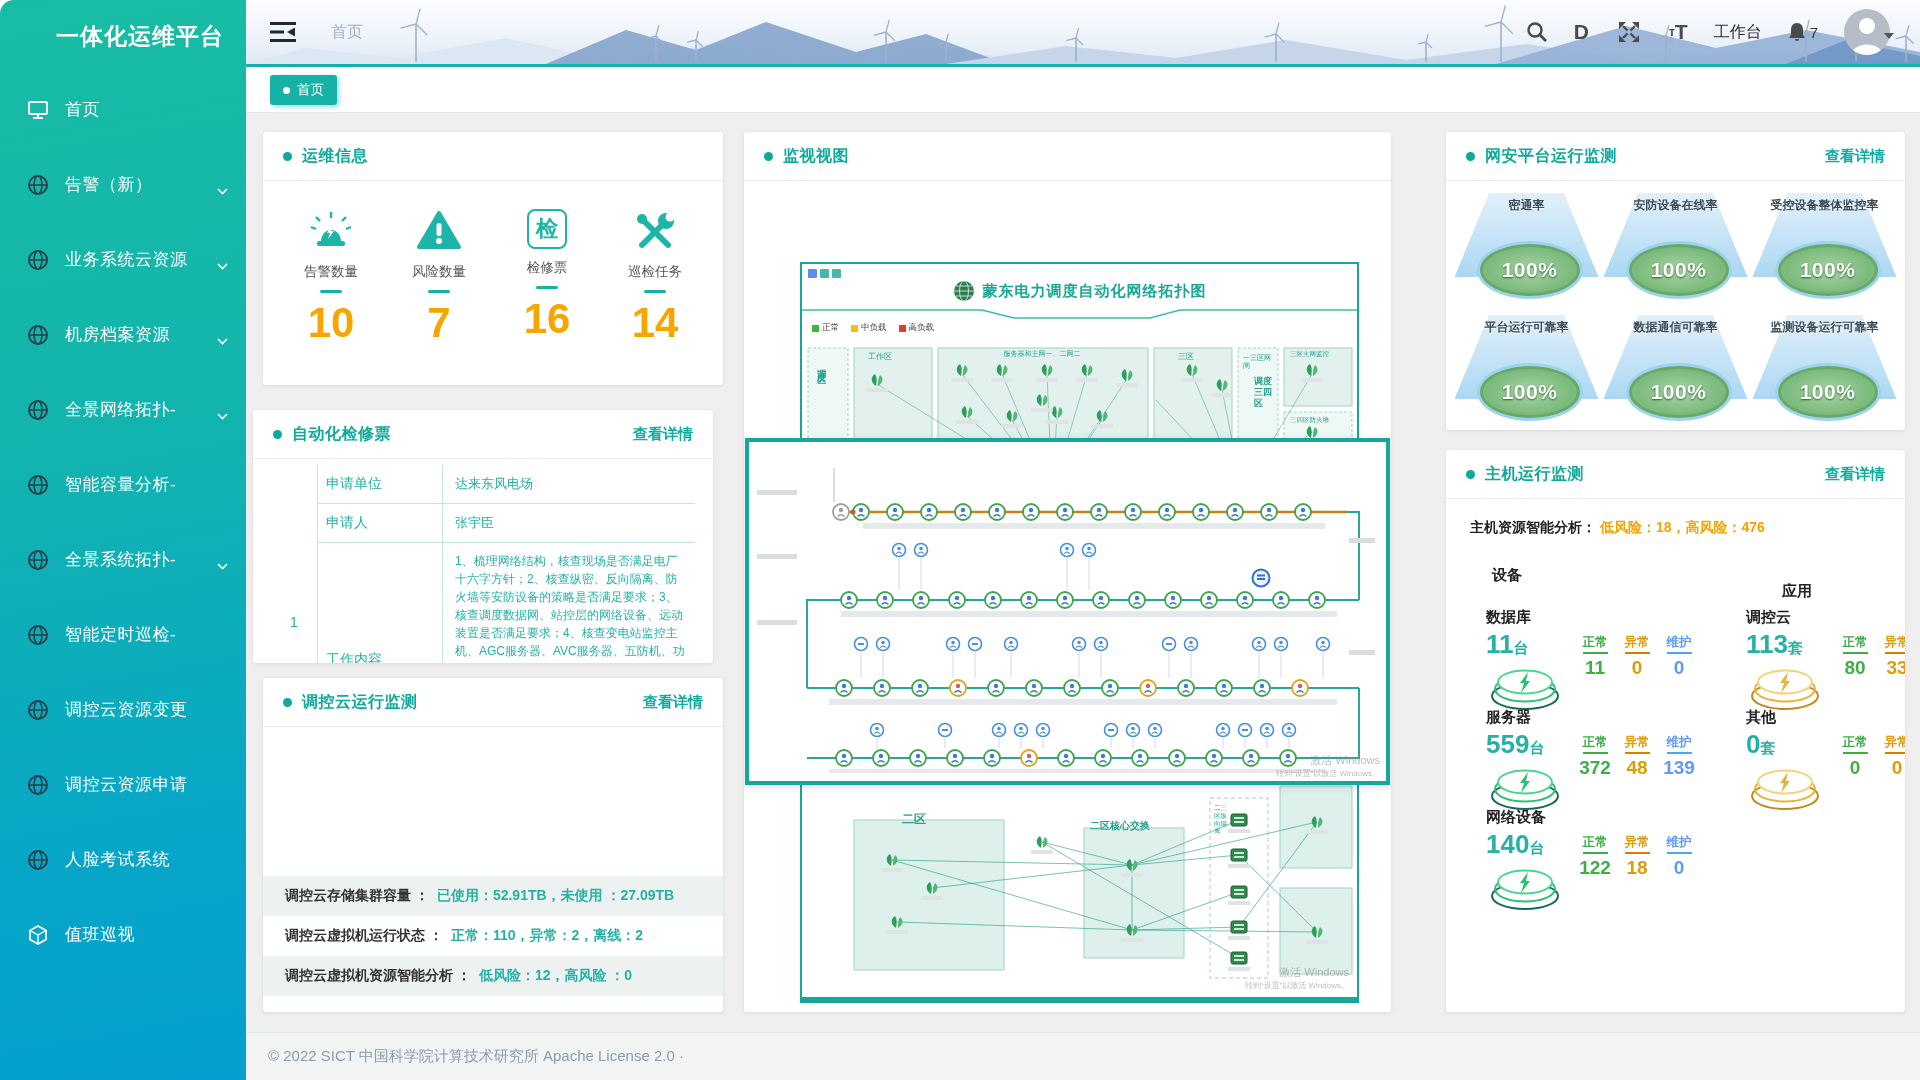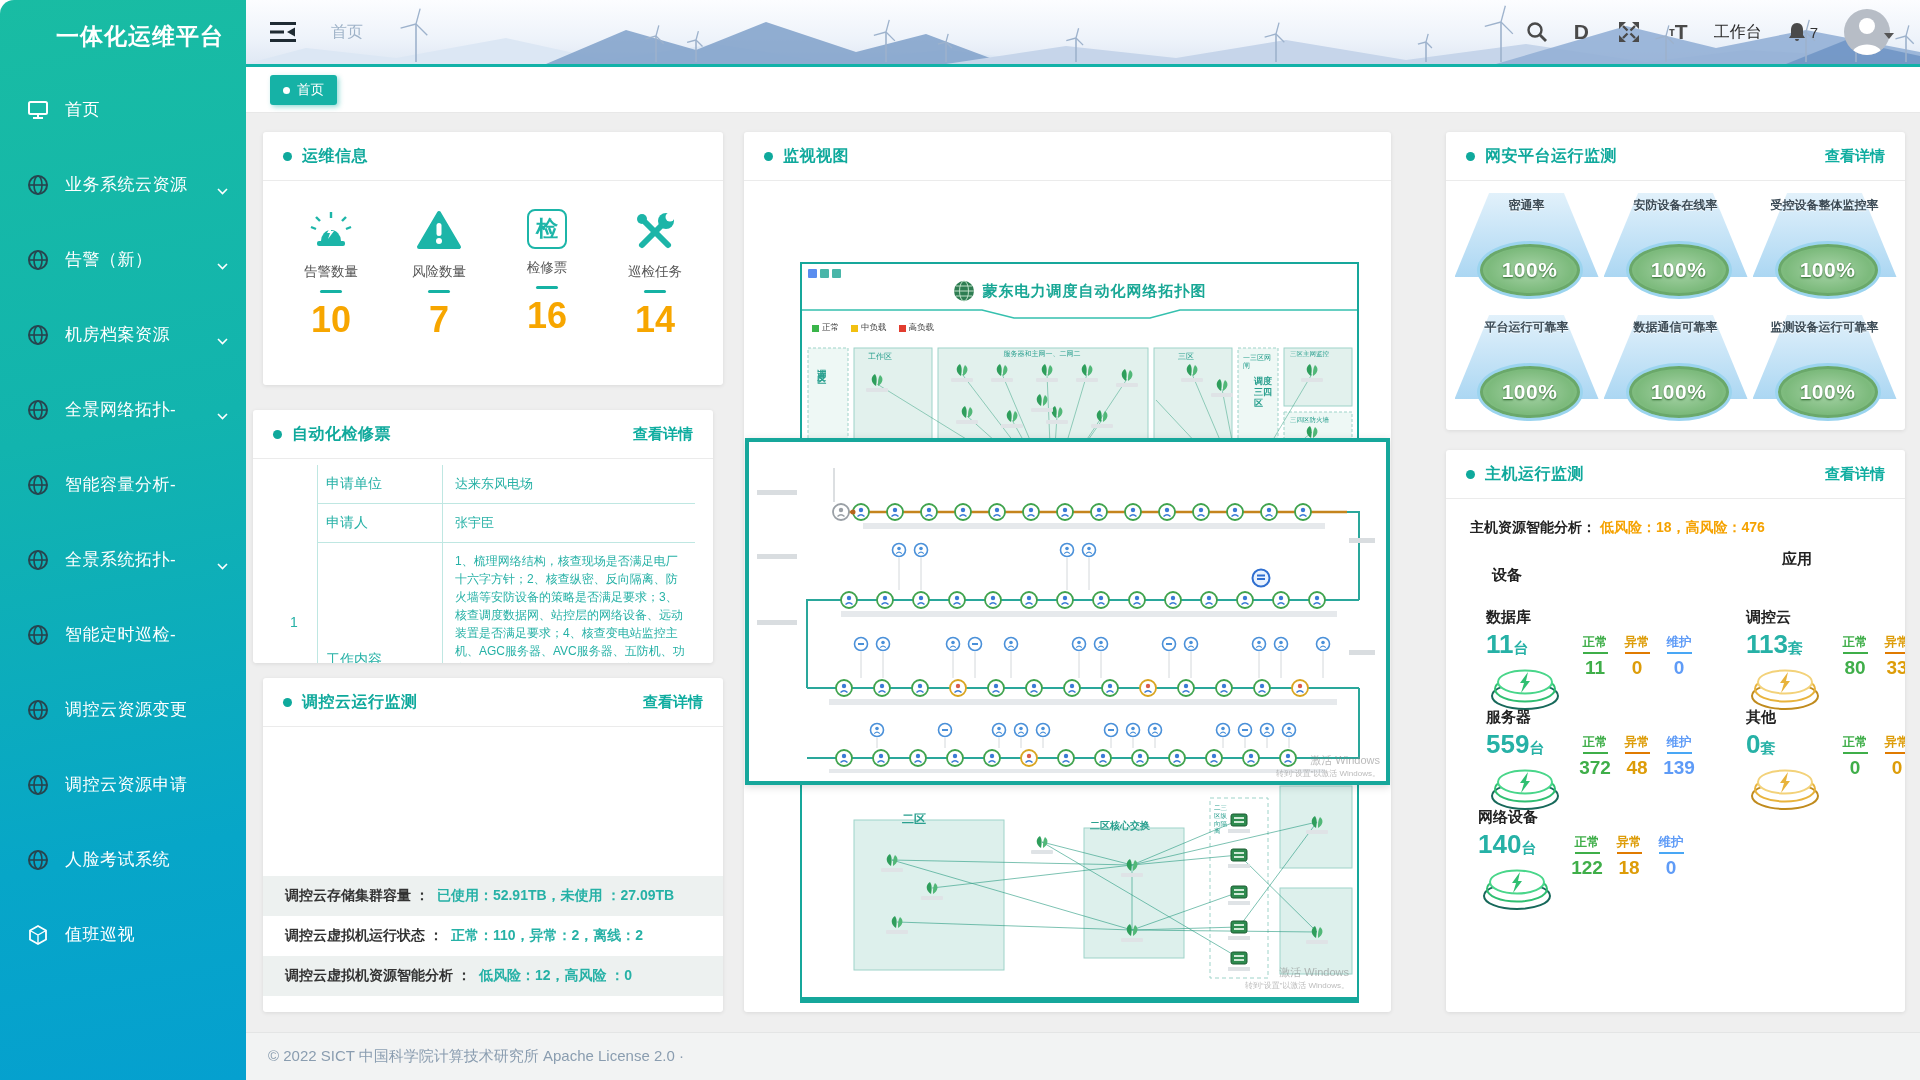--- a/index.html
+++ b/index.html
@@ -37,21 +37,21 @@
   .card{position:absolute;background:#fff;border-radius:3px;box-shadow:0 1px 4px rgba(0,0,0,.09);overflow:hidden;}
   .chead{height:48px;display:flex;align-items:center;padding:0 20px;border-bottom:1px solid #ebebeb;}
   .cdot{width:9px;height:9px;border-radius:50%;background:#0fa99c;margin-right:10px;flex:none;}
   .ctitle{color:#0fa99c;font-size:16px;font-weight:700;letter-spacing:.5px;}
   .detail{margin-left:auto;color:#0fada0;font-size:15px;font-weight:700;cursor:pointer;}
   
   .stats{display:flex;justify-content:space-around;padding:28px 14px 0 14px;}
   .stat{display:flex;flex-direction:column;align-items:center;width:100px;}
   .stat .slabel{margin-top:10px;color:#555;font-size:13.5px;}
   .stat .sdash{width:22px;height:3px;background:#15b2a4;border-radius:2px;margin:9px 0 6px;}
-  .stat .snum{color:#f7a600;font-size:36px;font-weight:700;text-align:right;}
+  .stat .snum{color:#f7a600;font-size:42px;font-weight:700;text-align:right;}
   
   .ttable{display:flex;margin:6px 18px 0 18px;font-size:13px;color:#26b1a6;}
   .tno{width:46px;display:flex;align-items:center;justify-content:center;border-right:1px solid #bfe7e2;font-size:14px;}
   .trows{flex:1;}
   .trow{display:flex;border-bottom:1px solid #bfe7e2;}
   .tlabel{width:108px;padding:10px 8px;font-size:14px;border-right:1px solid #bfe7e2;display:flex;align-items:center;}
   .tval{flex:1;padding:9px 6px 9px 12px;display:flex;align-items:center;}
   .tlong{font-size:12px;line-height:1.5;align-items:flex-start;}
   
   .gaugeblock{position:absolute;left:0;top:57px;width:100%;height:138px;background:#e8f3ee;display:flex;align-items:center;}
@@ -190,34 +190,34 @@
       <span class="nlabel">首页</span>
     </div>
     <div class="nav-item">
       <span class="nico">
           <svg width="22" height="22">
             <circle cx="11" cy="11" r="9" fill="none" stroke="#27444e" stroke-width="2"></circle>
             <ellipse cx="11" cy="11" rx="4" ry="9" fill="none" stroke="#27444e" stroke-width="1.6"></ellipse>
             <line x1="2" y1="11" x2="20" y2="11" stroke="#27444e" stroke-width="1.6"></line>
           </svg>
         </span>
-      <span class="nlabel">业务系统云资源</span>
+      <span class="nlabel">告警（新）</span>
       <span class="chev"><svg width="11" height="7">
             <path d="M1,1 L5.5,5.5 L10,1" stroke="#fff" stroke-width="1.6" fill="none"></path>
           </svg></span>
     </div>
     <div class="nav-item">
       <span class="nico">
           <svg width="22" height="22">
             <circle cx="11" cy="11" r="9" fill="none" stroke="#27444e" stroke-width="2"></circle>
             <ellipse cx="11" cy="11" rx="4" ry="9" fill="none" stroke="#27444e" stroke-width="1.6"></ellipse>
             <line x1="2" y1="11" x2="20" y2="11" stroke="#27444e" stroke-width="1.6"></line>
           </svg>
         </span>
-      <span class="nlabel">告警（新）</span>
+      <span class="nlabel">业务系统云资源</span>
       <span class="chev"><svg width="11" height="7">
             <path d="M1,1 L5.5,5.5 L10,1" stroke="#fff" stroke-width="1.6" fill="none"></path>
           </svg></span>
     </div>
     <div class="nav-item">
       <span class="nico">
           <svg width="22" height="22">
             <circle cx="11" cy="11" r="9" fill="none" stroke="#27444e" stroke-width="2"></circle>
             <ellipse cx="11" cy="11" rx="4" ry="9" fill="none" stroke="#27444e" stroke-width="1.6"></ellipse>
             <line x1="2" y1="11" x2="20" y2="11" stroke="#27444e" stroke-width="1.6"></line>
@@ -868,21 +868,21 @@
     <div class="chead">
       <span class="cdot"></span>
       <span class="ctitle">主机运行监测</span>
       <span class="detail">查看详情</span>
     </div>
     <div class="hostline">
       <span class="nl">主机资源智能分析：</span>
       <span class="nv">低风险：18，高风险：476</span>
     </div>
     <div class="coltitle" style="left:46px;top:116px">设备</div>
-    <div class="coltitle" style="left:336px;top:100px">应用</div>
+    <div class="coltitle" style="left:336px;top:132px">应用</div>
 
     <div class="block" style="left:40px;top:158px">
       <div class="bname">数据库</div>
       <div class="brow">
         <div class="bleft">
           <div class="bcount"><span class="num">11</span><span class="unit">台</span></div>
           <svg width="78" height="52">
               <use href="#ring-g"></use>
             </svg>
         </div>
@@ -902,21 +902,21 @@
               <use href="#ring-g"></use>
             </svg>
         </div>
         <div class="bstats">
           <div class="scol"><span class="sl c-n">正常</span><div class="sv v-n">372</div></div>
           <div class="scol"><span class="sl c-a">异常</span><div class="sv v-a">48</div></div>
           <div class="scol"><span class="sl c-m">维护</span><div class="sv v-m">139</div></div>
         </div>
       </div>
     </div>
-    <div class="block" style="left:32px;top:358px">
+    <div class="block" style="left:40px;top:358px">
       <div class="bname">网络设备</div>
       <div class="brow">
         <div class="bleft">
           <div class="bcount"><span class="num">140</span><span class="unit">台</span></div>
           <svg width="78" height="52">
               <use href="#ring-g"></use>
             </svg>
         </div>
         <div class="bstats">
           <div class="scol"><span class="sl c-n">正常</span><div class="sv v-n">122</div></div>

